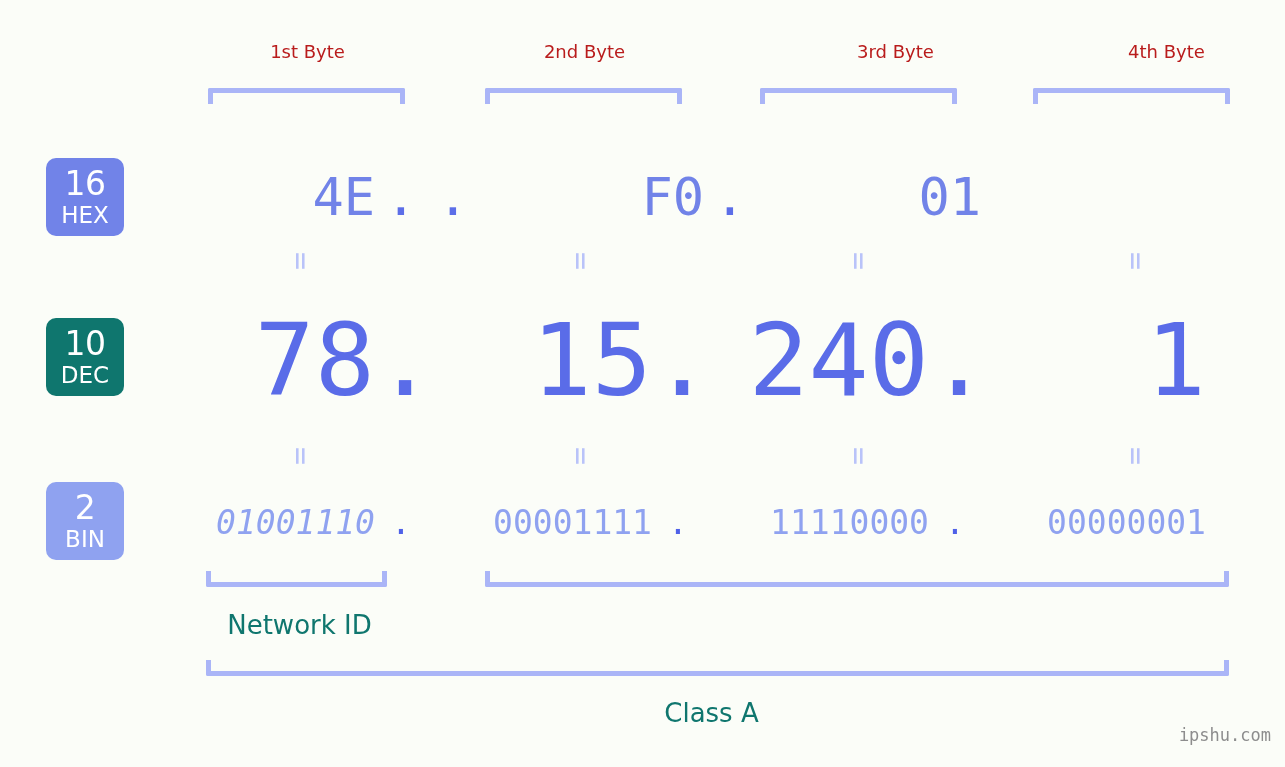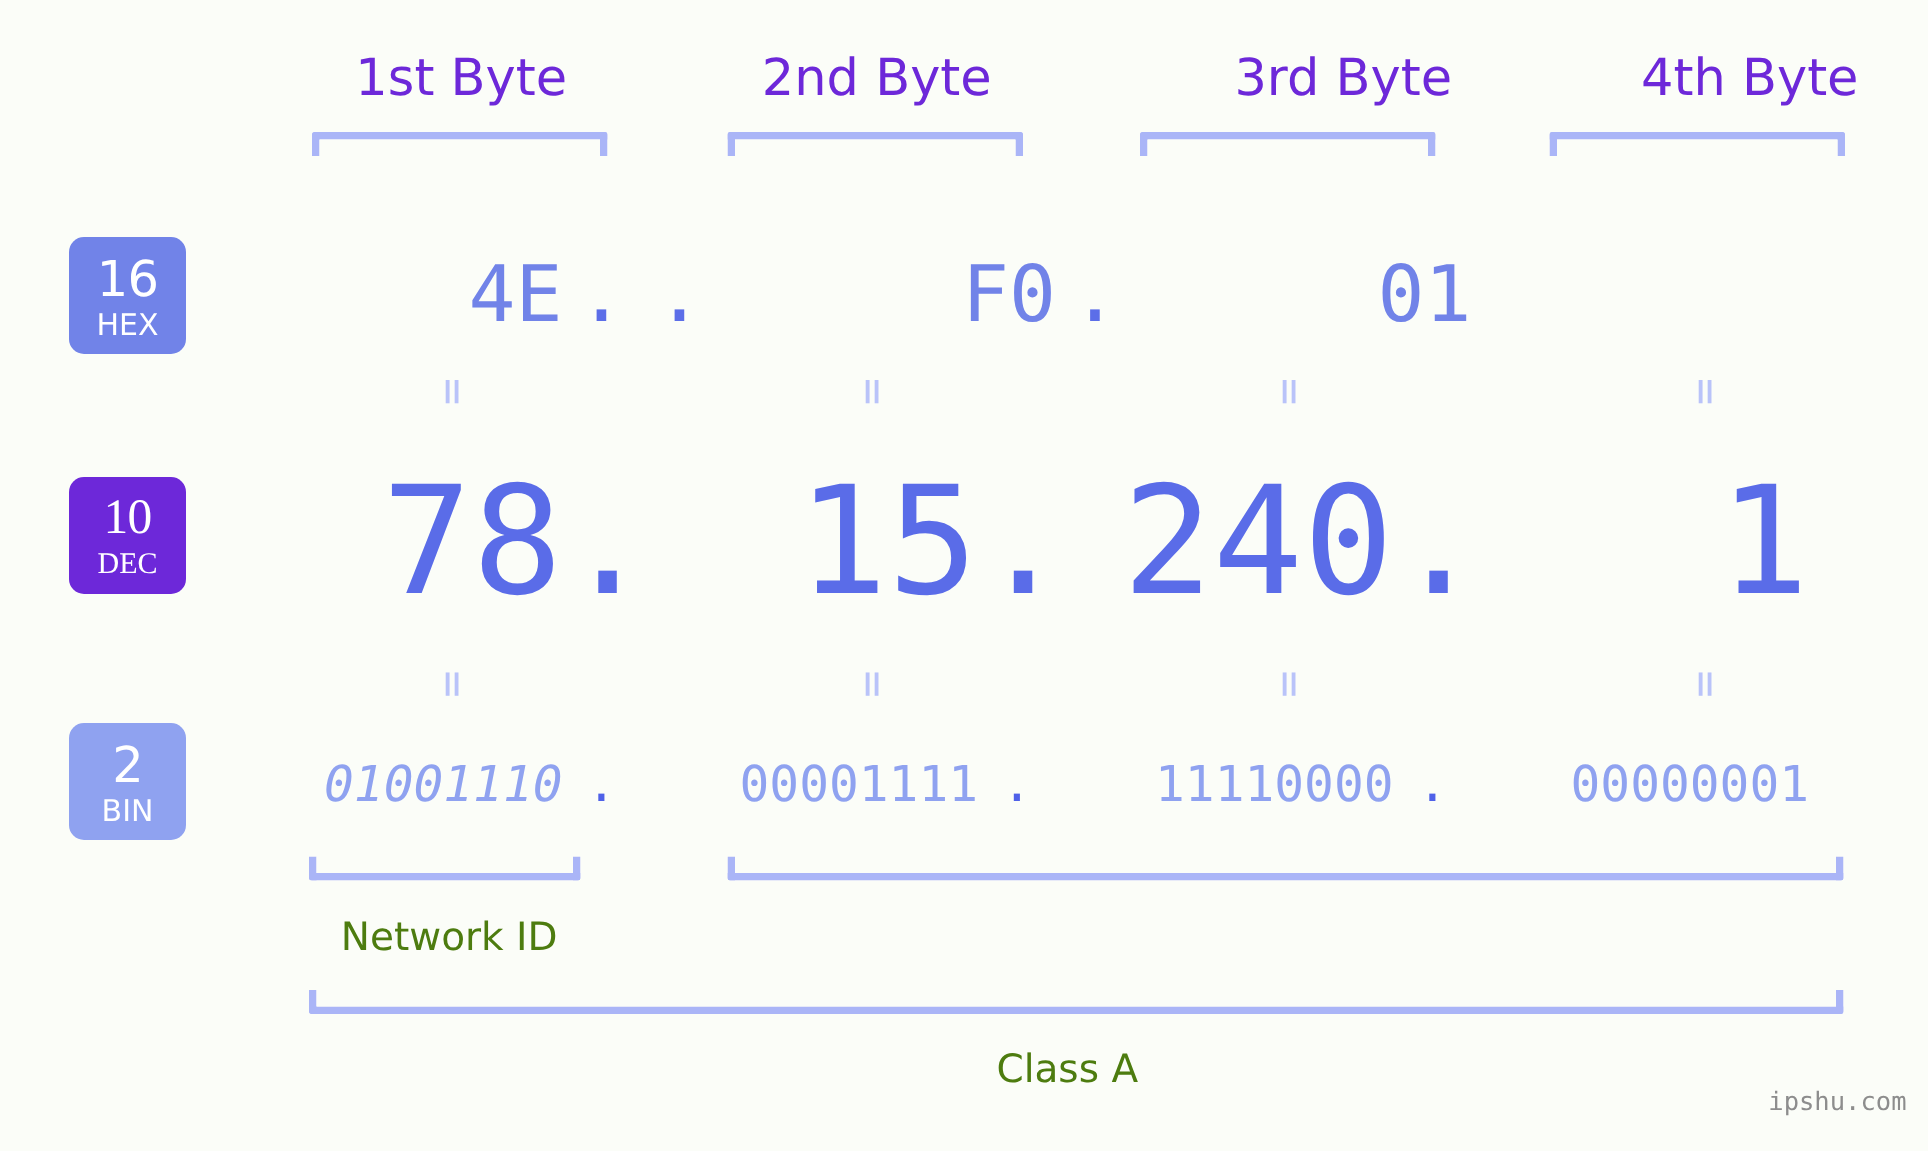--- a/index.html
+++ b/index.html
@@ -20,22 +20,22 @@
   }
 
   
   .byte-head {
     position: absolute;
     top: 32px;
     height: 40px;
     line-height: 40px;
     text-align: center;
     font-family: "DejaVu Sans", sans-serif;
-    font-size: 34px;
-    color: #6d28d9;
+    font-size: 18px;
+    color: #b91c1c;
     white-space: nowrap;
   }
 
   
   .bracket {
     position: absolute;
     box-sizing: border-box;
     border-color: #aab5f7;
     border-style: solid;
   }
@@ -65,25 +65,25 @@
     justify-content: center;
     color: #ffffff;
     font-family: "DejaVu Sans", sans-serif;
     line-height: 1;
   }
   .badge .num {
     font-size: 33px;
     letter-spacing: -0.5px;
   }
   .badge .abbr {
-    font-size: 20px;
+    font-size: 23px;
     margin-top: 4px;
   }
   #badge-hex { top: 158px; background: #7183e8; }
-  #badge-dec { top: 318px; background: #6d28d9; font-family: Liberation Serif, serif; }
+  #badge-dec { top: 318px; background: #0f766e; }
   #badge-bin { top: 482px; background: #8fa2f0; }
 
   
   .row {
     position: absolute;
     left: 150px;
     width: 1135px;
     display: flex;
     align-items: center;
     font-family: "DejaVu Sans Mono", monospace;
@@ -137,21 +137,21 @@
   }
   .eq-top  { top: 246px; }
   .eq-bot  { top: 441px; }
 
   
   .foot-label {
     position: absolute;
     text-align: center;
     font-family: "DejaVu Sans", sans-serif;
     font-size: 26px;
-    color: #4d7c0f;
+    color: #0f766e;
     white-space: nowrap;
   }
 
   
   #watermark {
     position: absolute;
     right: 14px;
     bottom: 22px;
     font-family: "DejaVu Sans Mono", monospace;
     font-size: 17px;

